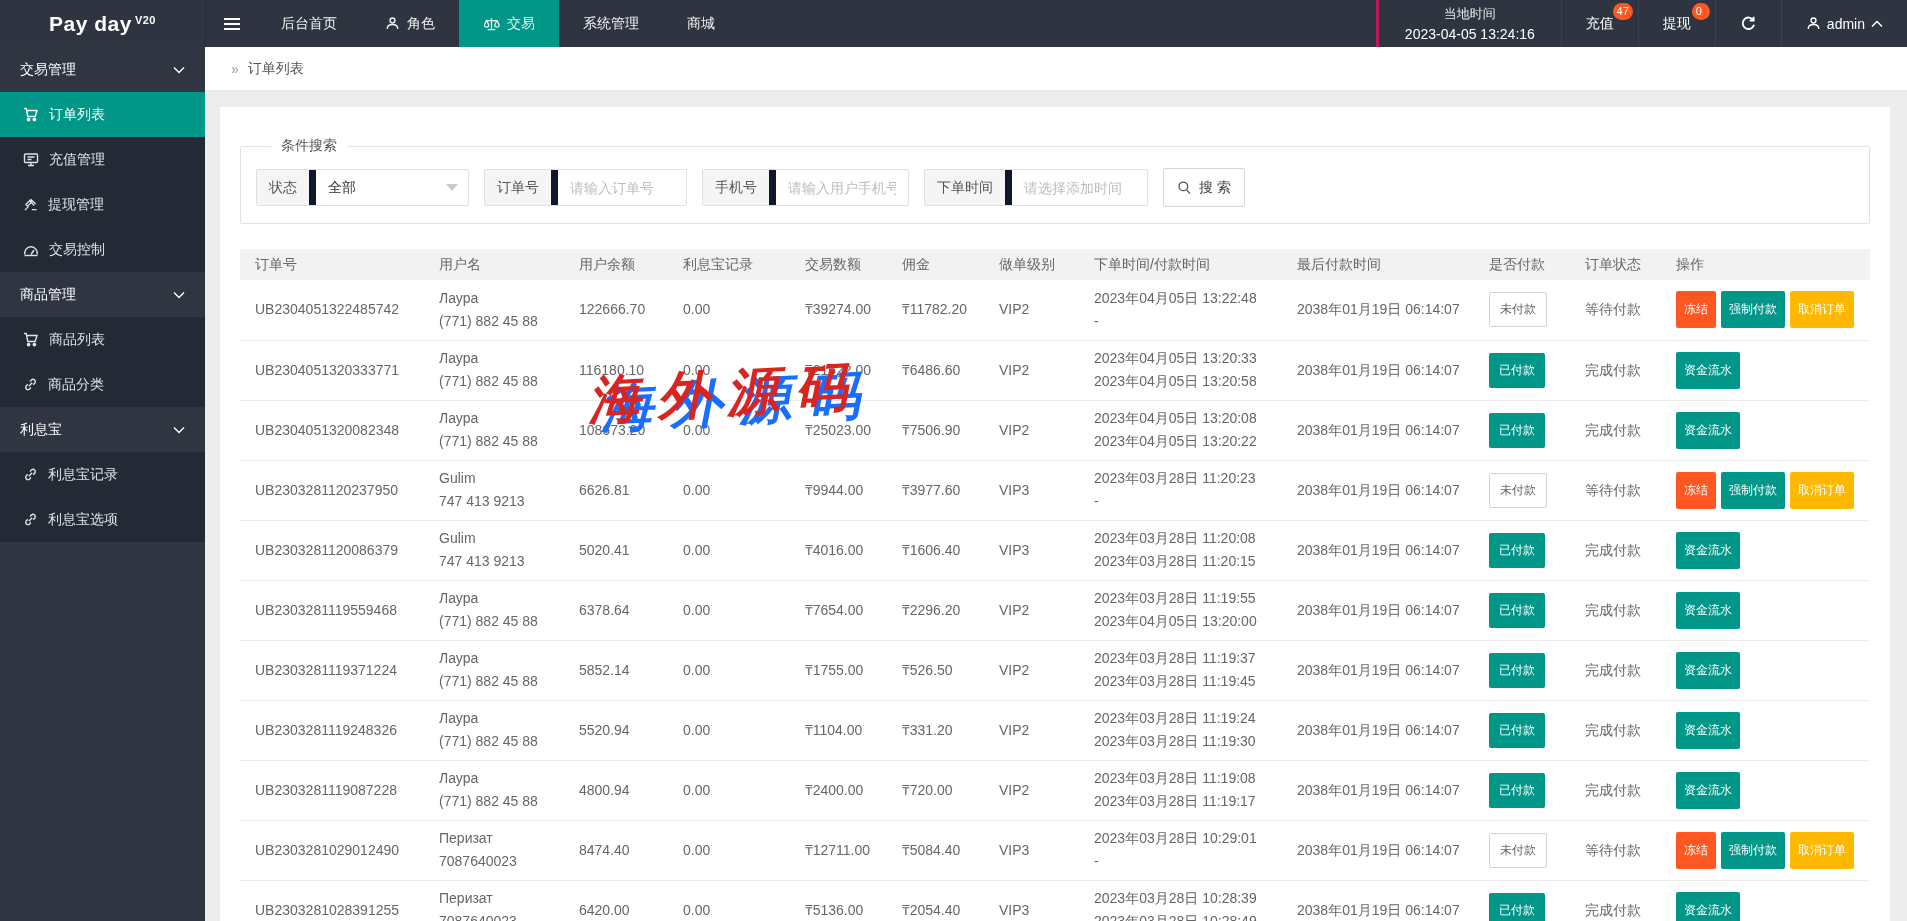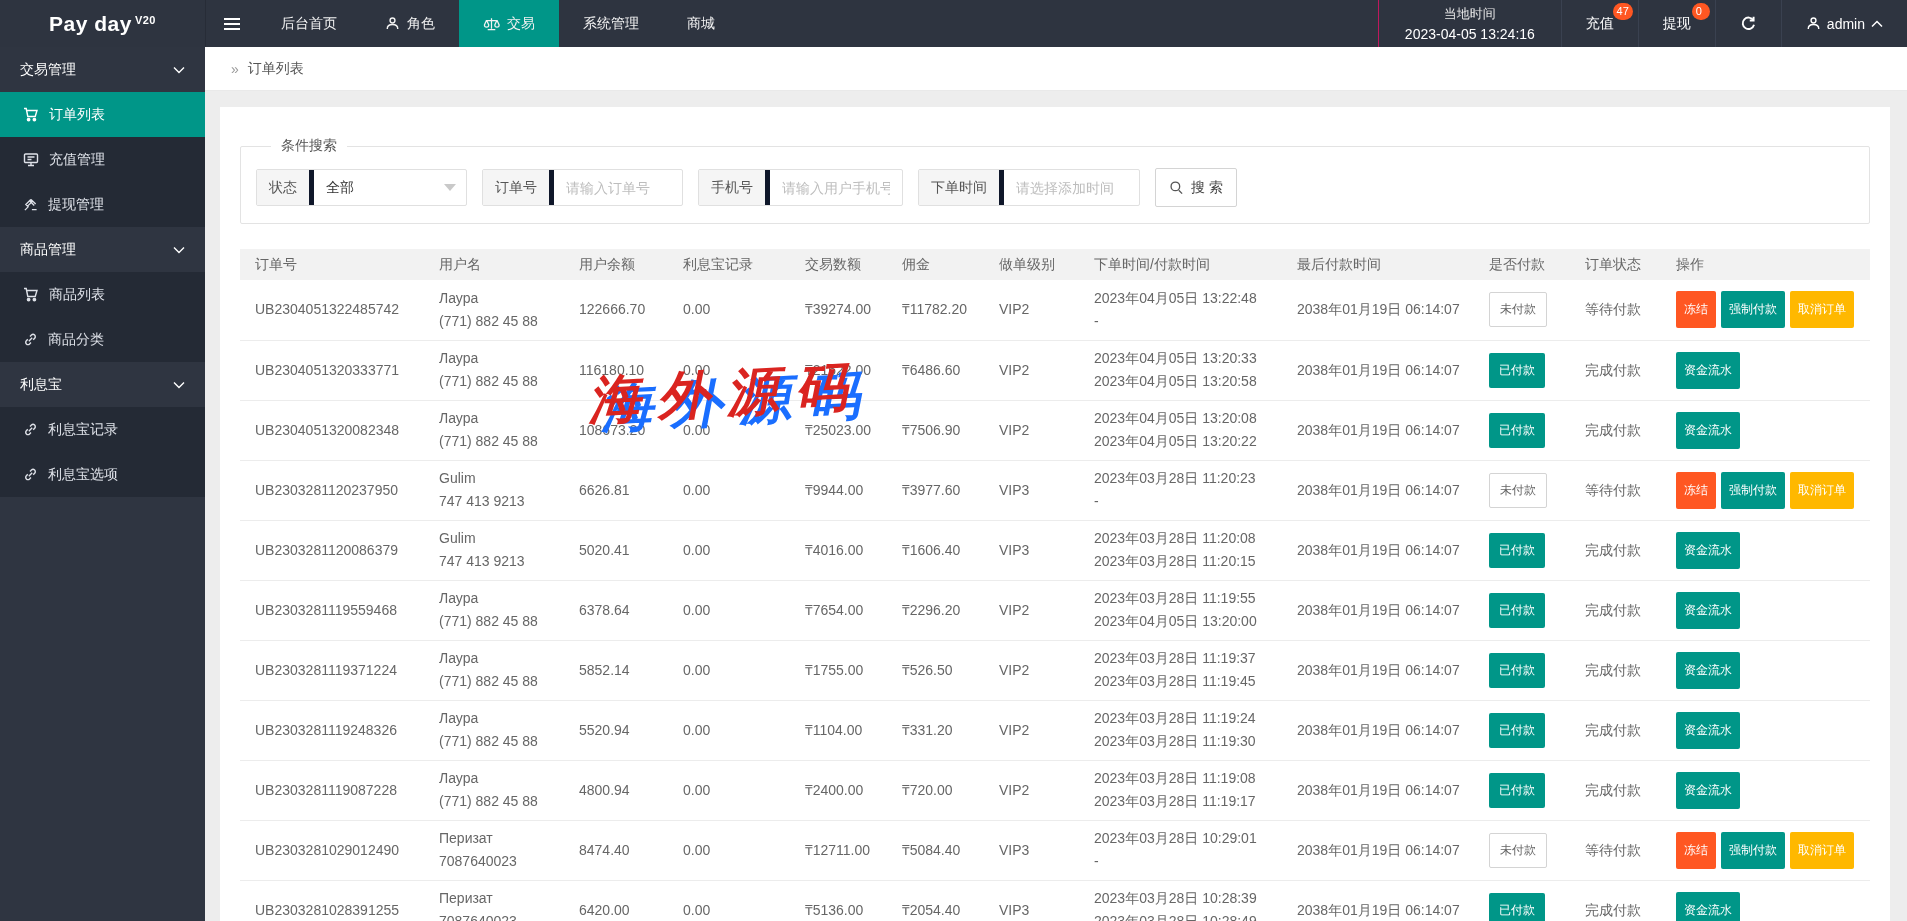--- a/index.html
+++ b/index.html
@@ -9,21 +9,21 @@
 
   
   .header { position:absolute; top:0; left:0; width:100%; height:47px; background:#2e3440; color:#fff; display:flex; align-items:stretch; z-index:30; }
   .logo { width:205px; display:flex; align-items:center; justify-content:center; font-size:21px; font-weight:bold; letter-spacing:.5px; }
   .logo sup { font-size:11px; font-weight:bold; margin-left:3px; transform:translateY(-4px); }
   .menu-toggle { width:52px; display:flex; align-items:center; justify-content:center; cursor:pointer; border-left:1px solid #272c37; }
   .nav { display:flex; align-items:stretch; }
   .nav-item { display:flex; align-items:center; gap:7px; padding:0 24px; font-size:14px; color:#f2f2f2; cursor:pointer; white-space:nowrap; }
   .nav-item.active { background:#009688;text-align:center; }
   .header-right { margin-left:auto; display:flex; align-items:stretch; }
-  .time-block { display:flex; flex-direction:column; align-items:center; justify-content:center; padding:10px 26px; border-left:1px solid #be185d; line-height:20px; }
+  .time-block { display:flex; flex-direction:column; align-items:center; justify-content:center; padding:10px 26px; border-left:3px solid #be185d; line-height:20px; }
   .time-label { font-size:13px; color:#e8e8e8; }
   .time-value { font-size:14px; color:#fff; }
   .h-item { position:relative; display:flex; align-items:center; justify-content:center; padding:0 24px; border-left:1px solid #3a4150; font-size:14px; cursor:pointer; gap:6px; }
   .h-badge { position:absolute; top:3px; right:5px; min-width:18px; height:17px; padding:0 4px; background:#FF5722; color:#fff; border-radius:9px; font-size:11px; line-height:17px; text-align:left; }
   .icn { display:inline-flex; align-items:center; justify-content:center; }
   .icn svg { display:block; }
 
   
   .sidebar { position:absolute; top:47px; left:0; width:205px; height:874px; background:#2f3541; z-index:20; }
   .group-header { height:45px; display:flex; align-items:center; justify-content:space-between; padding:0 20px 0 20px; color:#fff; font-size:14px; cursor:pointer; }
@@ -36,21 +36,21 @@
   .crumb-icon { color:#9a9a9a; margin-right:9px; font-size:14px; }
 
   
   .content { position:absolute; top:91px; left:205px; width:1702px; height:830px; background:#ededed; padding:16px 17px 0 15px; overflow:hidden; }
   .card { position:relative; background:#fff; padding:22px 13px 20px; min-height:830px; }
 
   fieldset.search-box { border:1px solid #e3e3e3; border-radius:2px; margin:8px 7px 0; padding:13px 15px 16px; }
   fieldset.search-box legend { font-size:14px; color:#555; padding:0 10px; margin-left:15px; }
   .filters { display:flex; gap:15px; align-items:center; }
   .fgroup { display:flex; align-items:stretch; height:37px; border:1px solid #e0e0e0; border-radius:2px; background:#fff; }
-  .flabel { display:flex; align-items:center; padding:0 12px; background:#f5f5f5; border-right:5px solid #0f172a; font-size:14px; color:#555; white-space:nowrap; }
+  .flabel { display:flex; align-items:center; padding:0 12px; background:#f5f5f5; border-right:7px solid #0f172a; font-size:14px; color:#555; white-space:nowrap; }
   .fgroup input { border:none; outline:none; padding:0 12px; font-size:14px; color:#333; background:transparent; }
   .fgroup input::placeholder { color:#bdbdbd; }
   .select-box { display:flex; align-items:center; justify-content:space-between; width:152px; padding:0 10px 0 12px; font-size:14px; color:#333; cursor:pointer; }
   .select-caret { width:0; height:0; border-left:6px solid transparent; border-right:6px solid transparent; border-top:7px solid #c9c9c9; }
   .search-btn { height:39px; display:flex; align-items:center; gap:7px; padding:0 13px; background:#fff; border:1px solid #d4d4d4; border-radius:2px; font-size:14px; color:#444; cursor:pointer; }
 
   
   .table-wrap { margin:25px 7px 0; position:relative; }
   table { width:100%; border-collapse:collapse; table-layout:fixed; }
   thead th { background:#f2f2f2; height:31px; font-size:14px; font-weight:normal; color:#666; text-align:left; padding-left:15px; white-space:nowrap; }
@@ -187,20 +187,30 @@
           <span>充值管理</span>
         </div>
         <div class="menu-item">
           <span class="icn">
             <svg width="15" height="15" viewBox="0 0 16 16" fill="none" stroke="currentColor" stroke-width="1.4">
               <path d="M8.5 2.5l5 5M7 4l5 5M7.8 3.2L3 8l1.8 1.8 4.8-4.8z"></path>
               <path d="M6 10L2 14M9.5 13.5h5"></path>
             </svg>
           </span>
           <span>提现管理</span>
+        </div>
+        <div class="menu-item">
+          <span class="icn">
+            <svg width="16" height="15" viewBox="0 0 16 15" fill="none" stroke="currentColor" stroke-width="1.4">
+              <path d="M2 12.5a6.2 6.2 0 1 1 12 0"></path>
+              <path d="M8 12.5L11 8"></path>
+              <path d="M1.5 13.5h13"></path>
+            </svg>
+          </span>
+          <span>交易控制</span>
         </div>
       </div>
       <div class="group-header">
         <span>商品管理</span>
         <span class="icn">
           <svg width="12" height="8" viewBox="0 0 12 8" fill="none" stroke="currentColor" stroke-width="1.4">
             <polyline points="1,1.5 6,6.5 11,1.5"></polyline>
           </svg>
         </span>
       </div>

